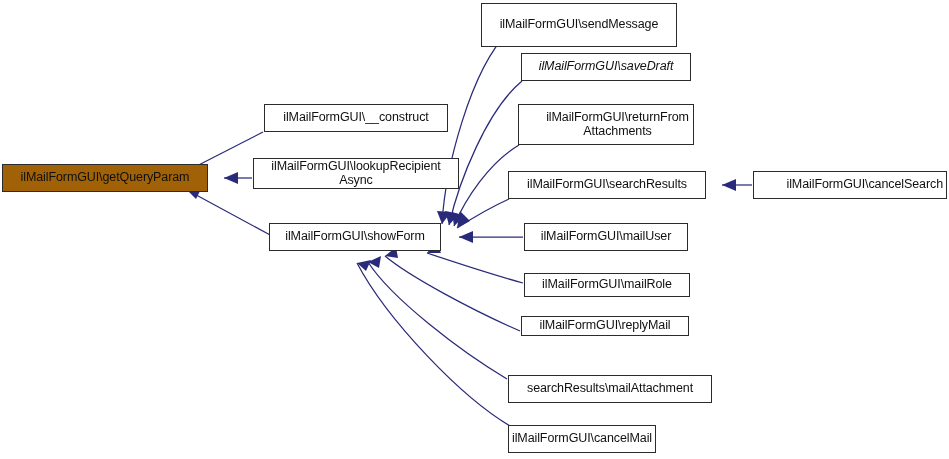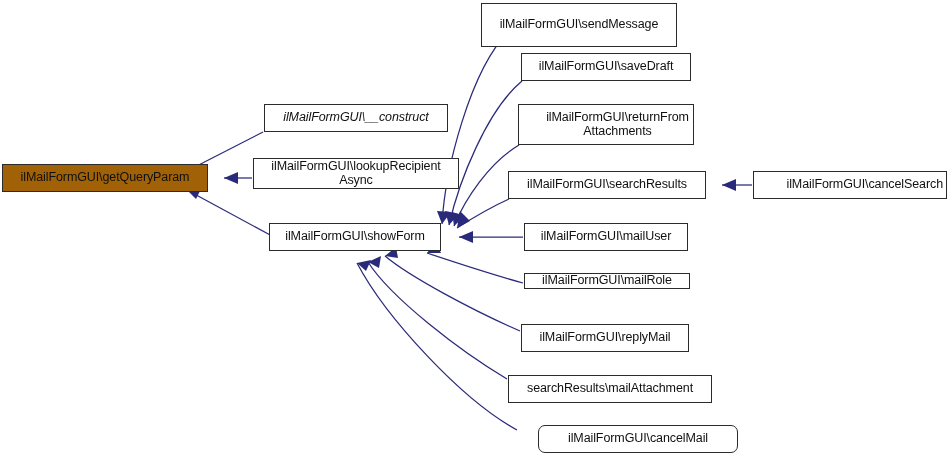--- a/index.html
+++ b/index.html
@@ -111,29 +111,29 @@
         <path class="edge-path" d="M 507,379 C 460,351 391,298 368,262" stroke="#2a2a7a"></path>
         <path class="edge-head" d="M 368,262 L 379,268 L 381,256 Z" fill="#2a2a7a"></path>
       </g>
       <g>
         <path class="edge-path" d="M 517,430 C 462,400 386,318 357,263" stroke="#2a2a7a"></path>
         <path class="edge-head" d="M 357,263 L 366,271 L 371,260 Z" fill="#2a2a7a"></path>
       </g>
     </svg>
   <div id="nodes-layer">
       <div class="node-box highlight" style="left: 2px; top: 164px; width: 206px; height: 28px;"><span class="node-label">ilMailFormGUI\getQueryParam</span></div>
-      <div class="node-box" style="left: 264px; top: 104px; width: 184px; height: 28px; font-style: italic;"><span class="node-label">ilMailFormGUI\__construct</span></div>
+      <div class="node-box" style="left: 264px; top: 104px; width: 184px; height: 28px;"><span class="node-label">ilMailFormGUI\__construct</span></div>
       <div class="node-box" style="left: 253px; top: 158px; width: 206px; height: 31px;"><span class="node-label">ilMailFormGUI\lookupRecipient
 Async</span></div>
       <div class="node-box" style="left: 269px; top: 223px; width: 172px; height: 28px;"><span class="node-label">ilMailFormGUI\showForm</span></div>
       <div class="node-box" style="left: 481px; top: 3px; width: 196px; height: 44px;"><span class="node-label">ilMailFormGUI\sendMessage</span></div>
-      <div class="node-box" style="left: 521px; top: 53px; width: 170px; height: 28px;"><span class="node-label">ilMailFormGUI\saveDraft</span></div>
+      <div class="node-box" style="left: 521px; top: 53px; width: 170px; height: 28px; font-style: italic;"><span class="node-label">ilMailFormGUI\saveDraft</span></div>
       <div class="node-box" style="left: 518px; top: 104px; width: 176px; height: 41px; padding-left: 23px;"><span class="node-label">ilMailFormGUI\returnFrom
 Attachments</span></div>
       <div class="node-box" style="left: 508px; top: 171px; width: 198px; height: 28px;"><span class="node-label">ilMailFormGUI\searchResults</span></div>
       <div class="node-box" style="left: 753px; top: 171px; width: 194px; height: 28px; justify-content: flex-end;"><span class="node-label">ilMailFormGUI\cancelSearch</span></div>
       <div class="node-box" style="left: 524px; top: 223px; width: 164px; height: 28px;"><span class="node-label">ilMailFormGUI\mailUser</span></div>
-      <div class="node-box" style="left: 524px; top: 273px; width: 166px; height: 16px;"><span class="node-label">ilMailFormGUI\mailRole</span></div>
-      <div class="node-box" style="left: 521px; top: 324px; width: 168px; height: 28px;"><span class="node-label">ilMailFormGUI\replyMail</span></div>
+      <div class="node-box" style="left: 524px; top: 273px; width: 166px; height: 24px;"><span class="node-label">ilMailFormGUI\mailRole</span></div>
+      <div class="node-box" style="left: 521px; top: 316px; width: 168px; height: 20px;"><span class="node-label">ilMailFormGUI\replyMail</span></div>
       <div class="node-box" style="left: 508px; top: 375px; width: 204px; height: 28px;"><span class="node-label">searchResults\mailAttachment</span></div>
-      <div class="node-box" style="left: 538px; top: 425px; width: 200px; height: 28px; border-radius: 7px;"><span class="node-label">ilMailFormGUI\cancelMail</span></div>
+      <div class="node-box" style="left: 508px; top: 425px; width: 148px; height: 28px;"><span class="node-label">ilMailFormGUI\cancelMail</span></div>
     </div>
 </div>
 
 </body></html>

